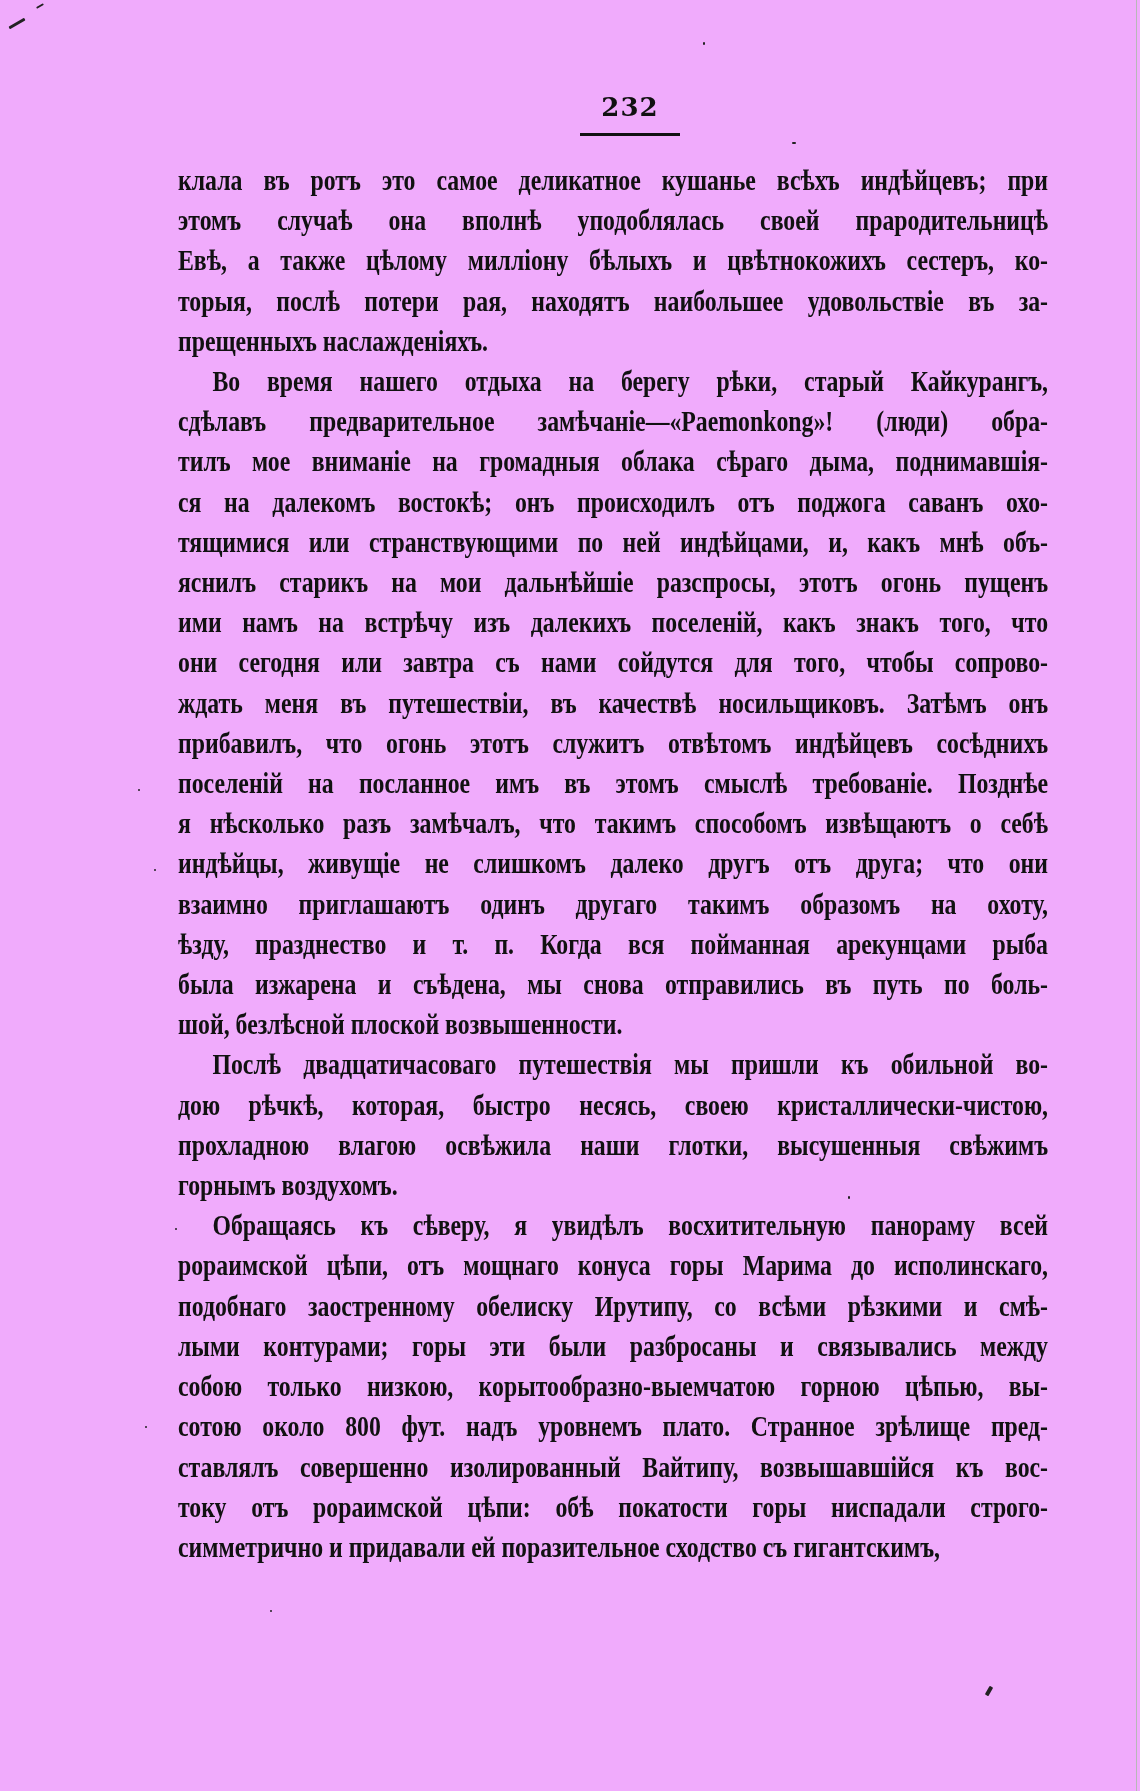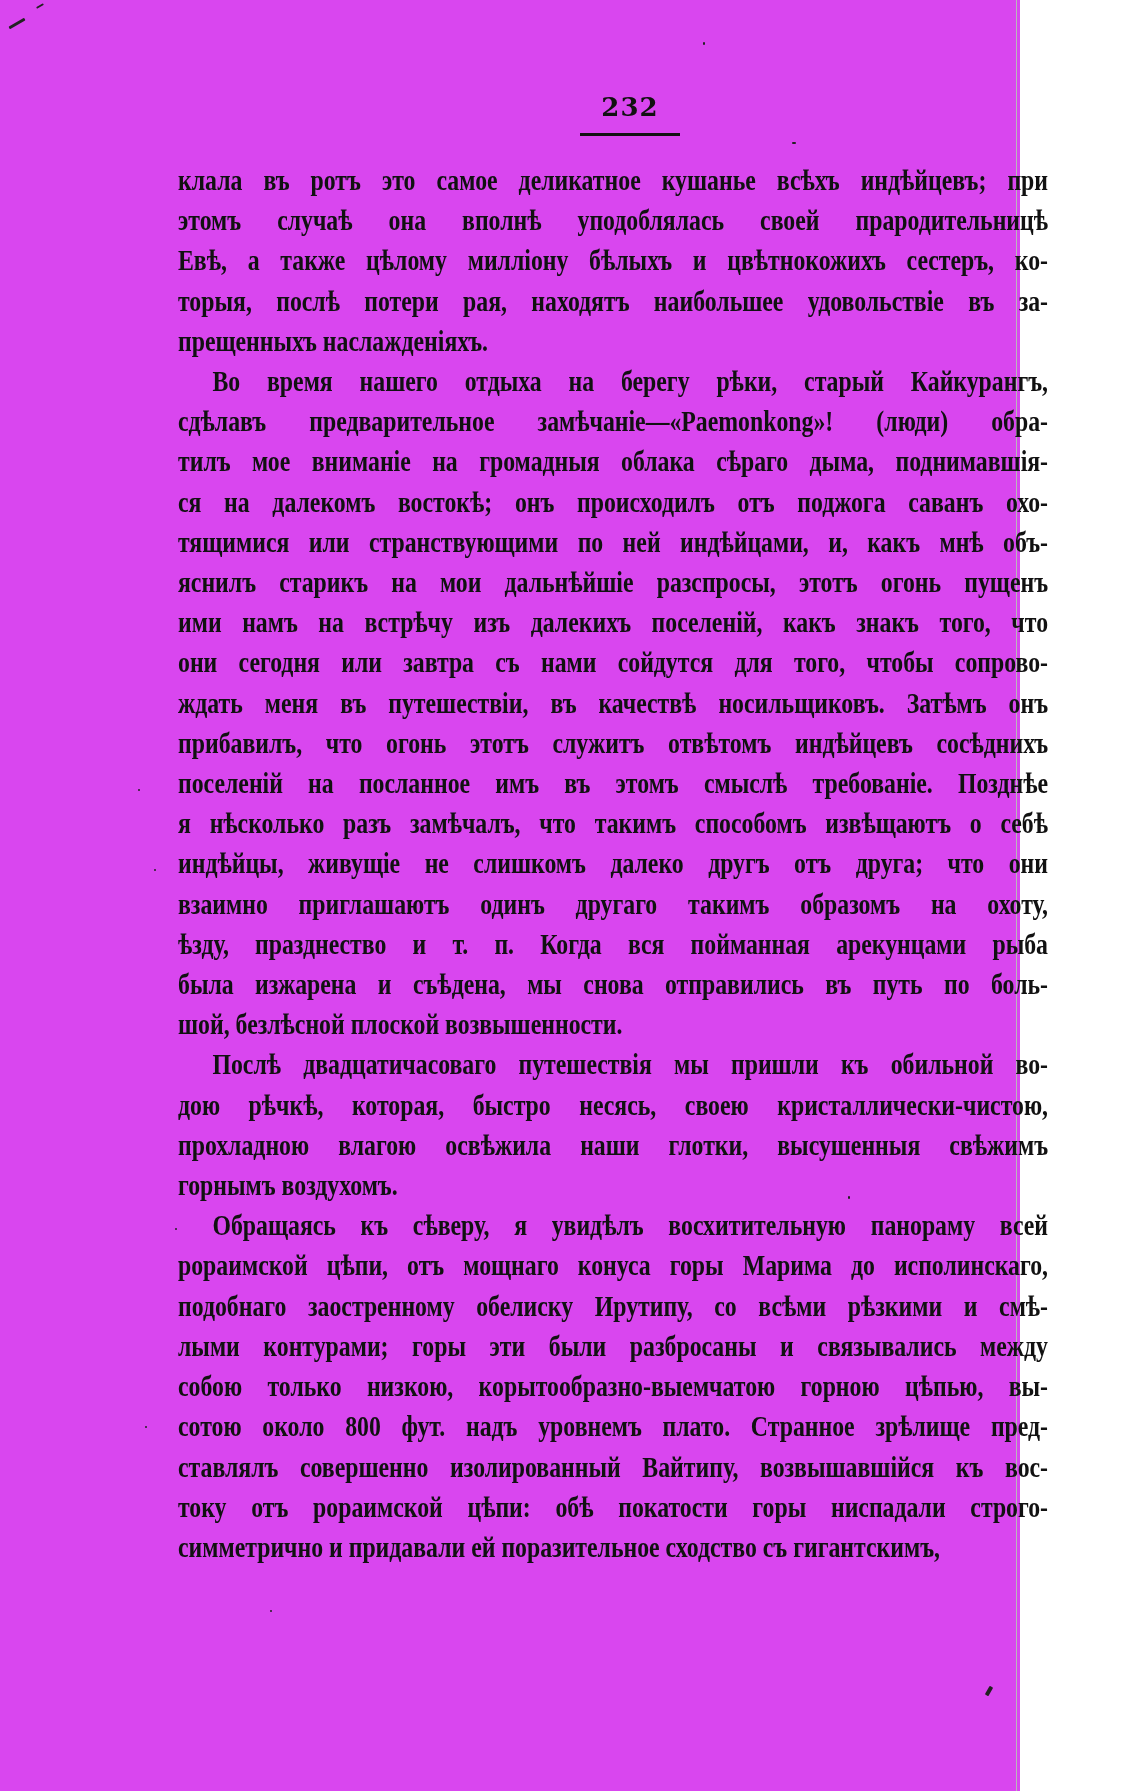--- a/index.html
+++ b/index.html
@@ -1,19 +1,19 @@
 <!DOCTYPE html>
 <html><head>
 <meta charset="utf-8">
 <style>
   html, body { margin: 0; padding: 0; background: #ffffff; }
   body { width: 1140px; height: 1791px; position: relative; overflow: hidden; }
   .page {
-    position: absolute; left: 0; top: 0; width: 1020px; height: 1791px;
-    background: #d946ef;
+    position: absolute; left: 0; top: 0; width: 1140px; height: 1791px;
+    background: #f0abfc;
   }
   .edge-line {
     position: absolute; right: 3px; top: 0; width: 1px; height: 1791px;
     background: #b8b8b8;
   }
   .page-number {
     position: absolute; left: 0; top: 92px; width: 1260px; text-align: center;
     font-family: "DejaVu Serif", serif; font-weight: bold; font-size: 26px;
     color: #111; letter-spacing: 1px;
   }

